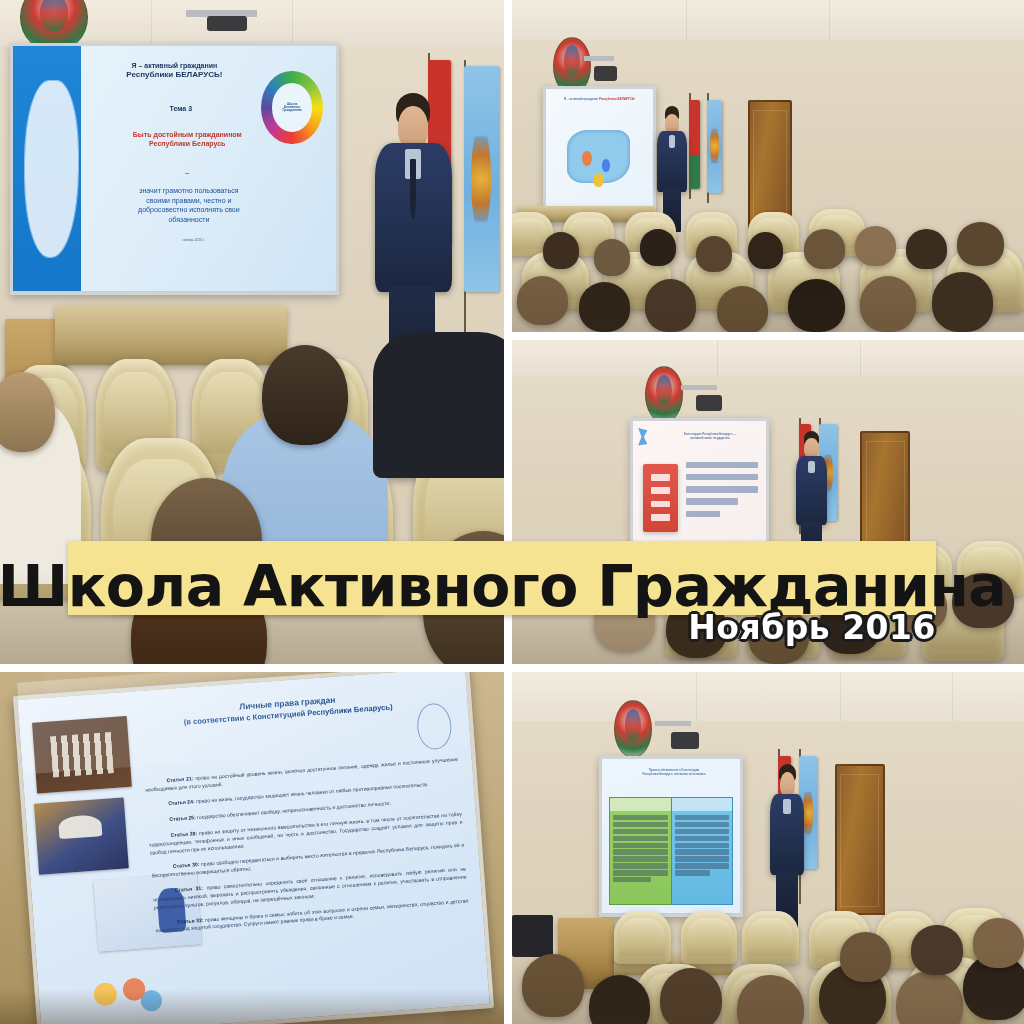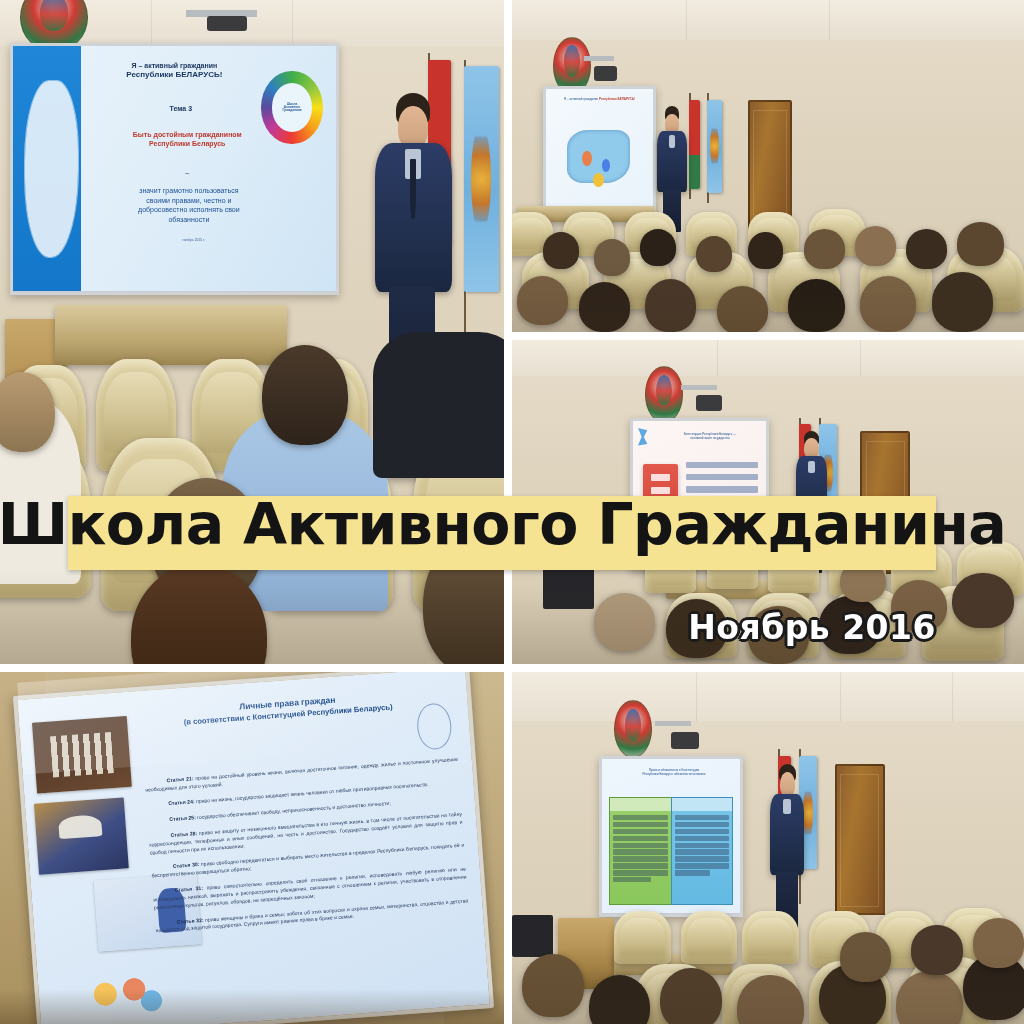--- a/index.html
+++ b/index.html
@@ -176,22 +176,22 @@
         background:linear-gradient(180deg,#9ad06a 0%,#8ac75c 100%);border:1px solid #5f9b3a;}
   .slideE .colb{position:absolute;right:5%;top:24%;width:44%;bottom:6%;
         background:linear-gradient(180deg,#79c7ea 0%,#63b9e2 100%);border:1px solid #3b8fbd;}
   .slideE .colhead{position:absolute;left:0;right:0;top:0;height:13%;
         background:rgba(255,255,255,.55);}
   .slideE .rows{position:absolute;left:5%;right:5%;top:16%;bottom:4%;}
   .slideE .rows i{display:block;height:6%;margin-bottom:3.4%;
         background:rgba(40,60,90,.42);border-radius:1px;}
 
   
-  #title-banner{position:absolute;left:68px;top:496px;width:868px;height:74px;
-        background:#f5e392;display:flex;align-items:flex-start;justify-content:center;
+  #title-banner{position:absolute;left:68px;top:541px;width:868px;height:74px;
+        background:#f5e392;display:flex;align-items:flex-end;justify-content:center;
         box-shadow:0 2px 5px rgba(0,0,0,.25);z-index:40;}
   #title-banner span{font-family:"DejaVu Sans","Liberation Sans",sans-serif;
         font-weight:700;font-size:57px;color:#141414;letter-spacing:-0.5px;
         white-space:nowrap;line-height:1;}
 
   #date-badge{position:absolute;right:88px;top:608px;z-index:40;
         font-family:"DejaVu Sans","Liberation Sans",sans-serif;
         font-weight:700;font-size:33px;color:#ffffff;letter-spacing:.5px;
         text-shadow:
           -2px -2px 0 #1b1b1b, 2px -2px 0 #1b1b1b,

